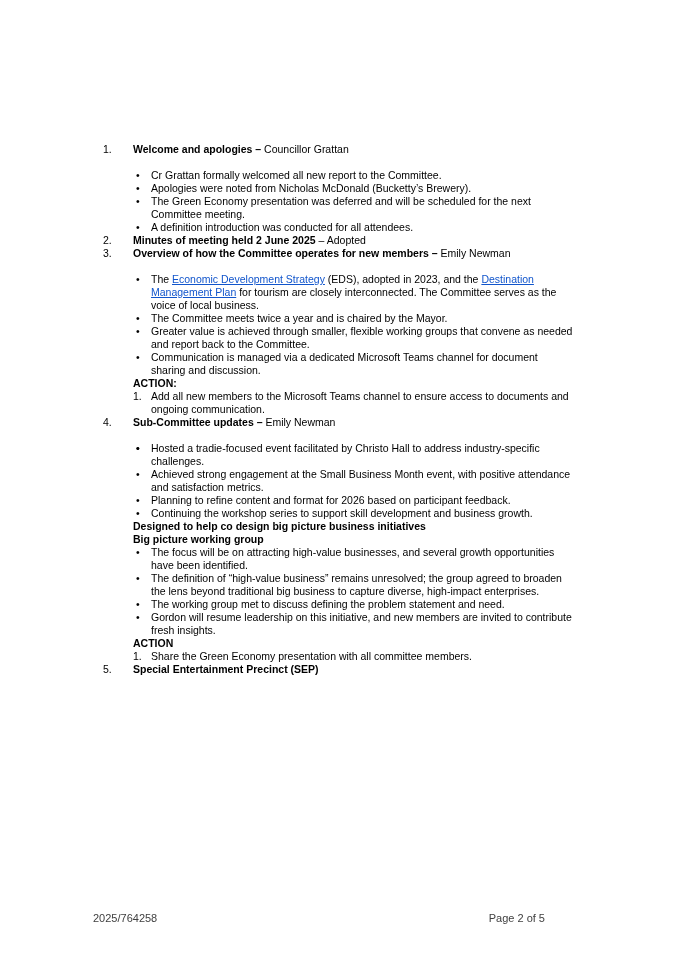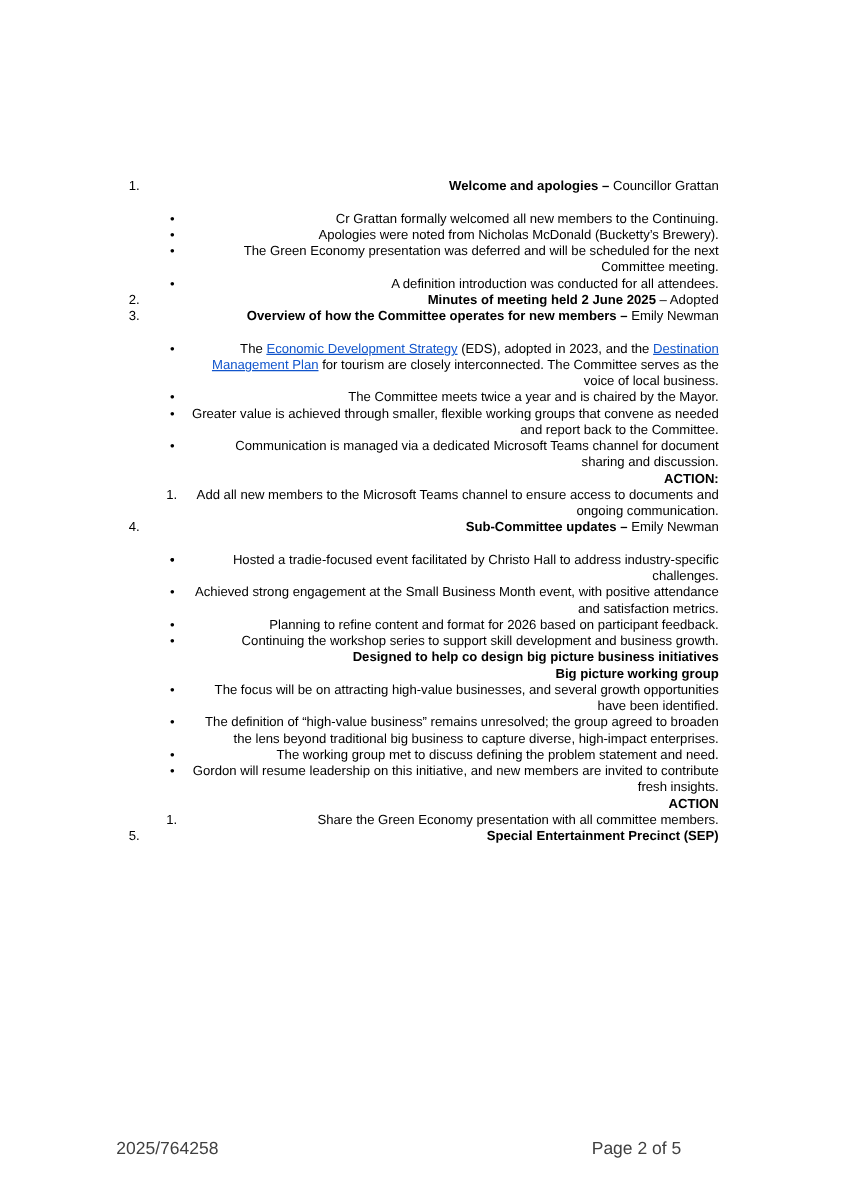--- a/index.html
+++ b/index.html
@@ -9,56 +9,56 @@
     font-family: "Liberation Sans", sans-serif;
     font-size: 10.5px;
     line-height: 13px;
     color: #000000;
   }
   .page { position: relative; width: 675px; height: 954px; overflow: hidden; background: #fff; }
   .content { position: absolute; left: 103px; top: 143px; width: 472px; }
 
   .section { display: flex; }
   .sec-num { width: 30px; flex: 0 0 30px; }
-  .sec-body { flex: 1; min-width: 0; text-align: right; }
+  .sec-body { flex: 1; min-width: 0; }
 
   .bold { font-weight: bold; }
   .italic { font-style: italic; }
   .mb { margin-bottom: 13px; }
 
   ul.bullets, ul.actions { list-style: none; margin: 0; padding: 0; }
   ul.bullets li { position: relative; padding-left: 18px; }
   ul.bullets li .marker { position: absolute; left: 3px; top: 0; }
   ul.actions li { position: relative; padding-left: 18px; }
   ul.actions li .marker { position: absolute; left: 0; top: 0; }
 
   a.doclink { color: #1155CC; text-decoration: underline; cursor: pointer; }
 
   .group-title { font-weight: bold; }
 
   .footer {
     position: absolute;
     left: 93px; right: 130px; top: 912px;
     display: flex; justify-content: space-between;
-    font-size: 14px; line-height: 12px;
+    font-size: 11px; line-height: 12px;
     color: #404040;
   }
 </style>
 </head>
 <body>
 
 <div class="page">
   <div class="content">
 
     <div class="section">
       <div class="sec-num">1.</div>
       <div class="sec-body">
         <div class="mb"><span class="bold">Welcome and apologies –</span><span> Councillor Grattan</span></div>
         <ul class="bullets mb">
-          <li><span class="marker">•</span><span>Cr Grattan formally welcomed all new members to the Continuing.</span></li>
+          <li><span class="marker">•</span><span>Cr Grattan formally welcomed all new report to the Committee.</span></li>
           <li><span class="marker">•</span><span>Apologies were noted from Nicholas McDonald (Bucketty’s Brewery).</span></li>
           <li><span class="marker">•</span><span>The Green Economy presentation was deferred and will be scheduled for the next Committee meeting.</span></li>
           <li><span class="marker">•</span><span>A definition introduction was conducted for all attendees.</span></li>
         </ul>
       </div>
     </div>
 
     <div class="section">
       <div class="sec-num">2.</div>
       <div class="sec-body">

